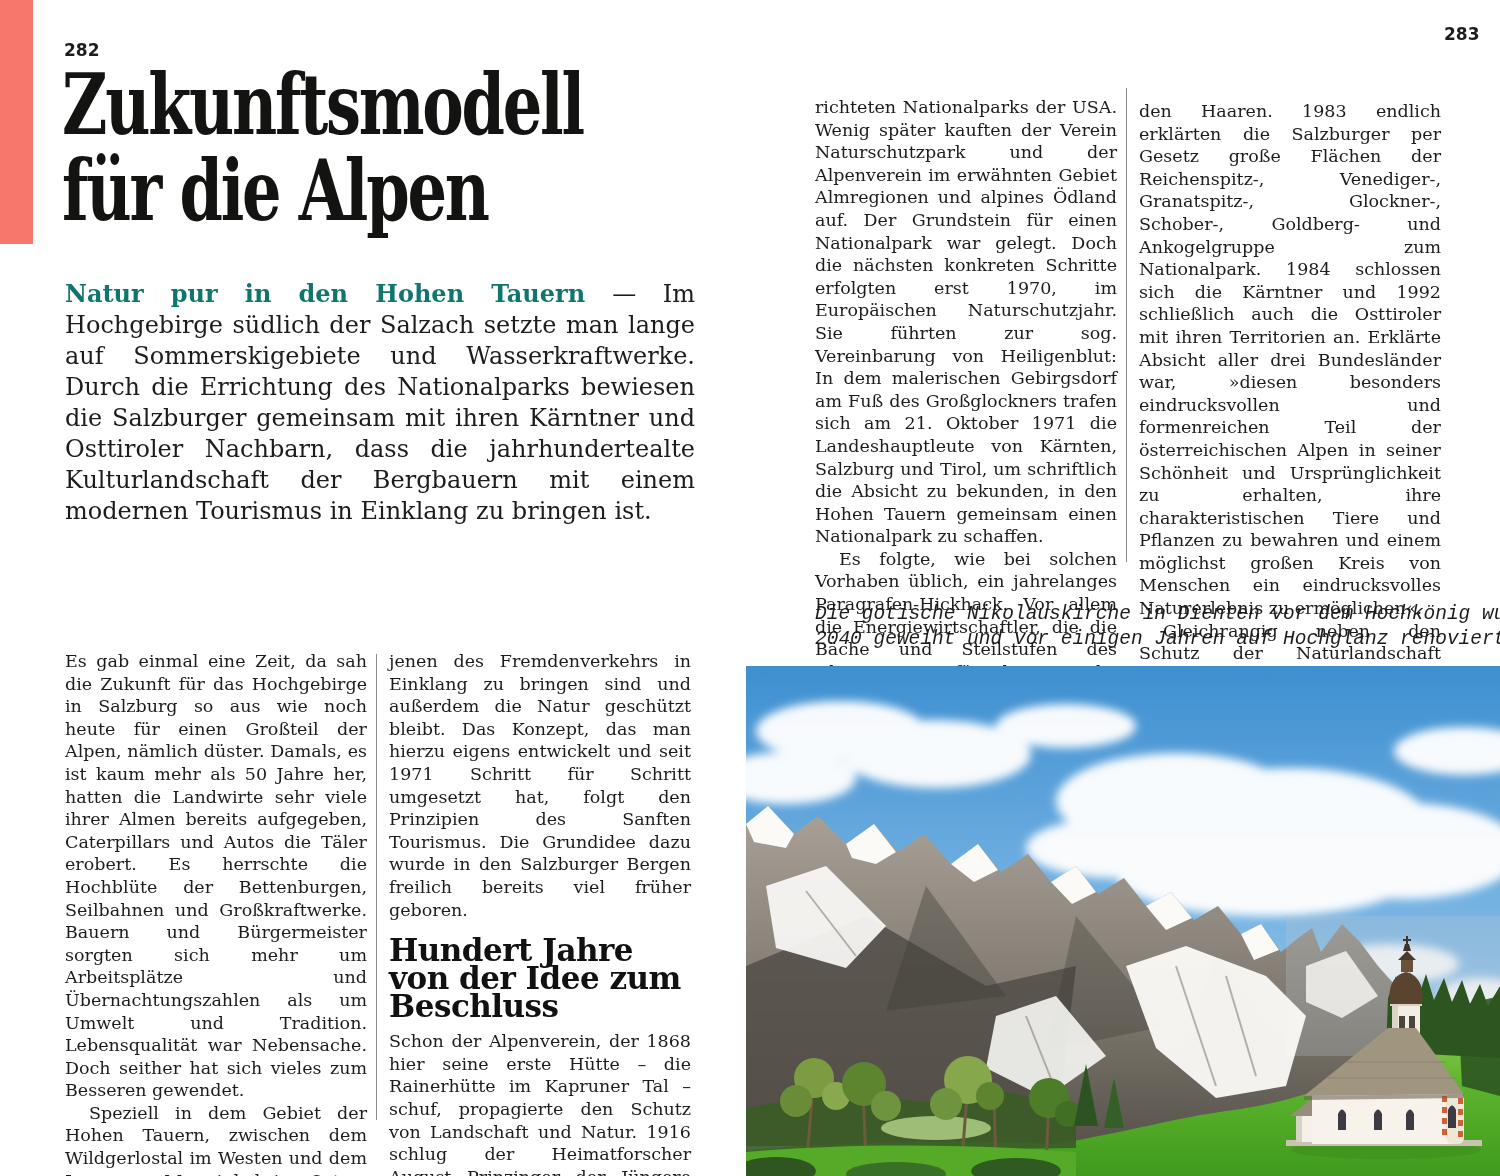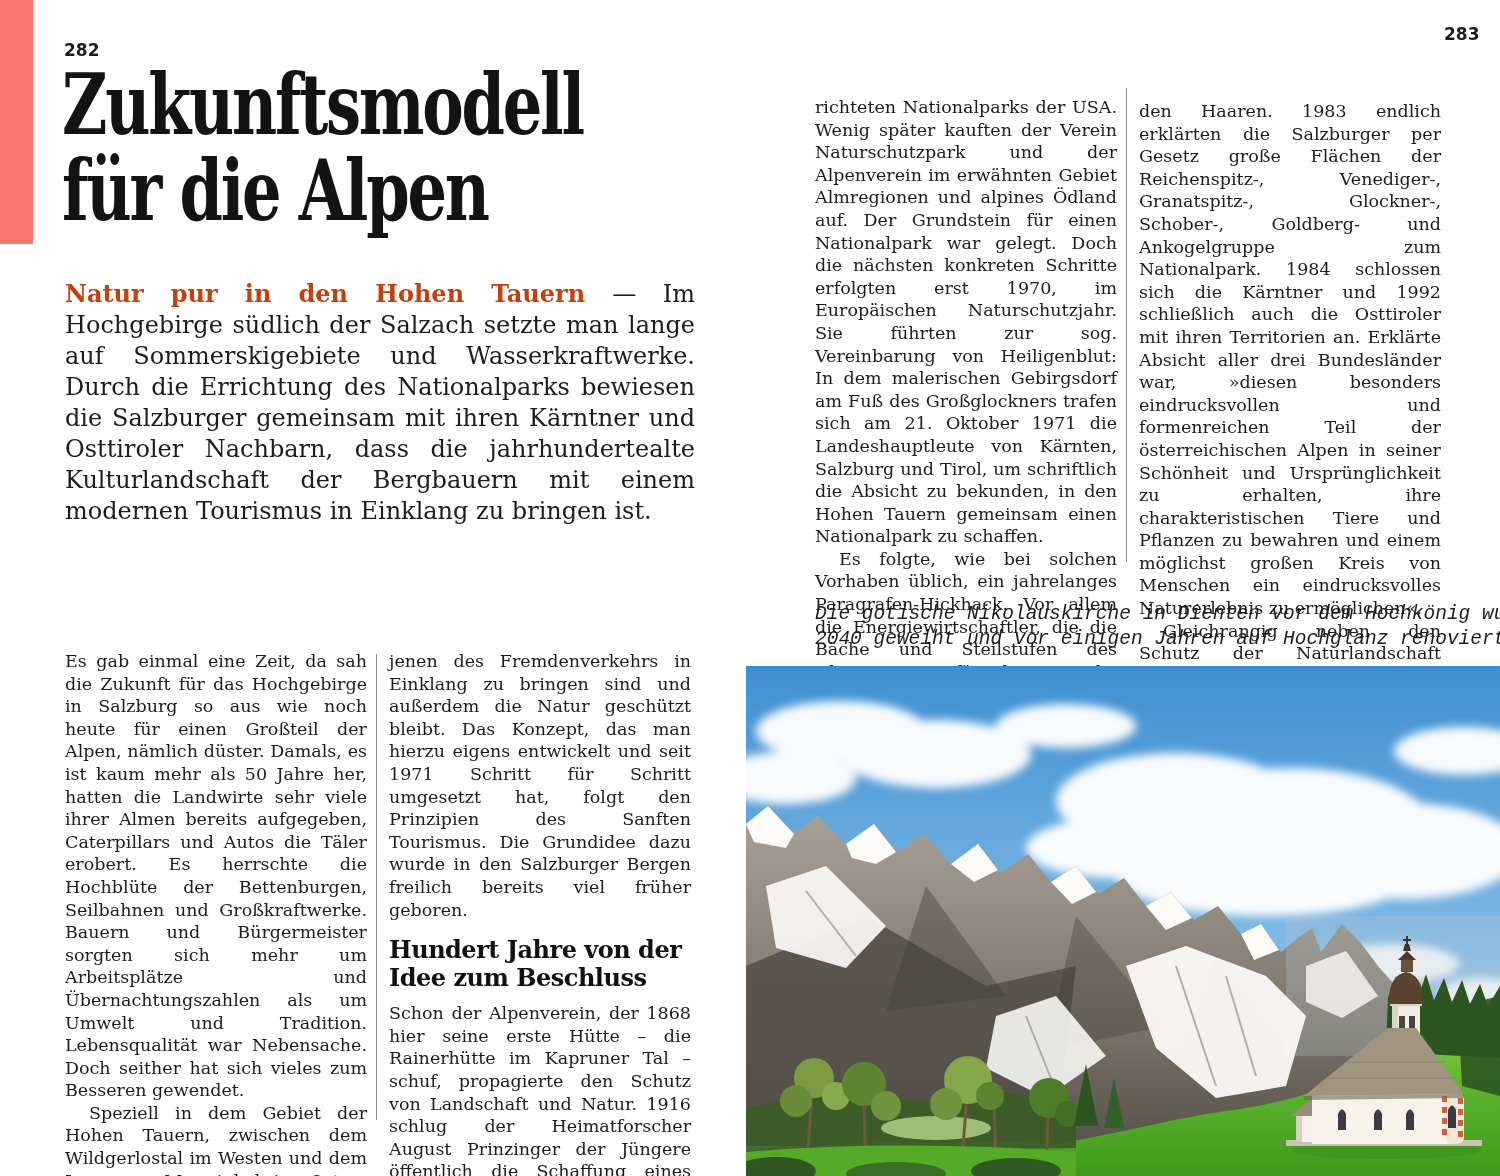--- a/index.html
+++ b/index.html
@@ -17,38 +17,38 @@
   .headline{
     position:absolute;left:62px;top:62px;
     font-family:"DejaVu Serif",serif;font-weight:700;
     font-size:84px;line-height:86px;letter-spacing:-3px;color:#131311;
     transform:scaleX(.74);transform-origin:left top;white-space:nowrap;
   }
   .lead{
     position:absolute;left:65px;top:254px;width:630px;
     font-size:24px;line-height:31px;text-align:justify;color:#1d1c1a;
   }
-  .kicker{font-weight:700;color:#c2410c;}
+  .kicker{font-weight:700;color:#0f766e;}
   .col{
     position:absolute;width:302px;
     font-size:17.5px;line-height:22.6px;text-align:justify;
     hyphens:auto;-webkit-hyphens:auto;
   }
   .col p{margin:0;}
   .col p.indent{text-indent:24px;}
   #lcol1{left:65px;top:650px;}
   #lcol2{left:389px;top:650px;}
   #rcol1{left:815px;top:96px;}
   #rcol2{left:1139px;top:100px;}
   .colrule{position:absolute;width:1px;background:#8d8d8d;}
   #lrule{left:376px;top:654px;height:466px;}
   #rrule{left:1126px;top:88px;height:474px;}
   .subhead{
     font-family:"DejaVu Serif",serif;font-weight:700;
-    font-size:24px;line-height:28px;letter-spacing:-.5px;
+    font-size:31px;line-height:28px;letter-spacing:-.5px;
     margin:15px 0 10px 0 !important;text-align:left;color:#111;
     text-indent:0 !important;
   }
   .caption{
     position:absolute;left:815px;top:602px;width:560px;
     font-style:italic;font-size:19.5px;line-height:25px;color:#1d1c1a;font-family:Liberation Mono, monospace;
   }
   .caption span{display:block;white-space:nowrap;}
   .photo{position:absolute;left:746px;top:666px;width:754px;height:510px;overflow:hidden;}
   .photo svg{display:block;}

